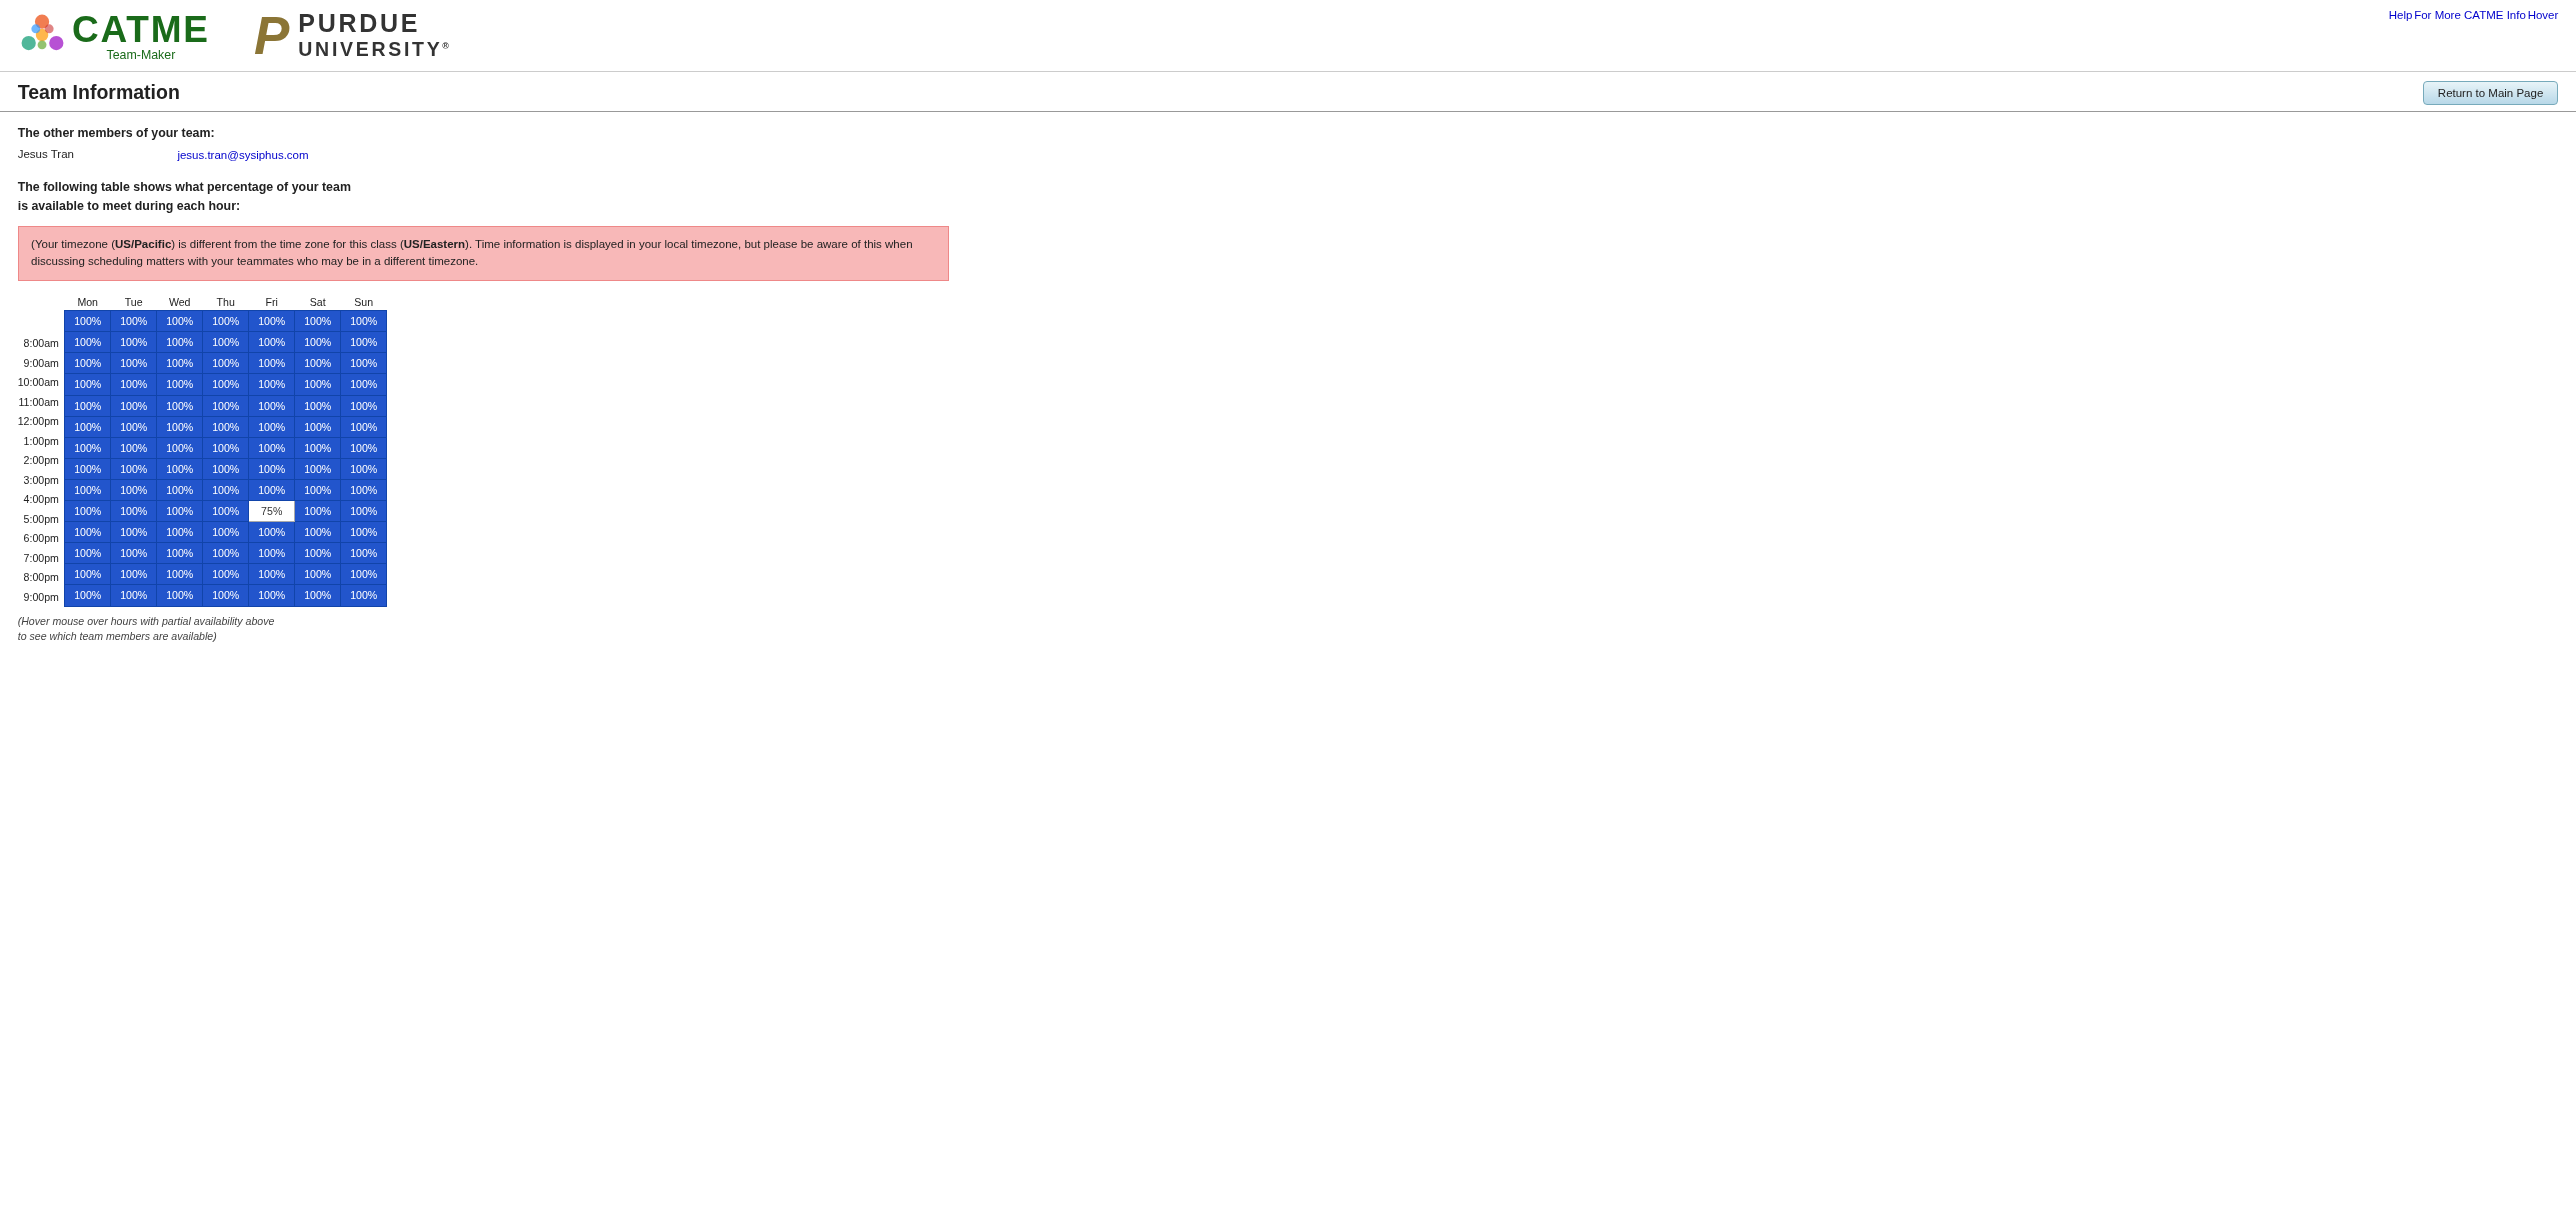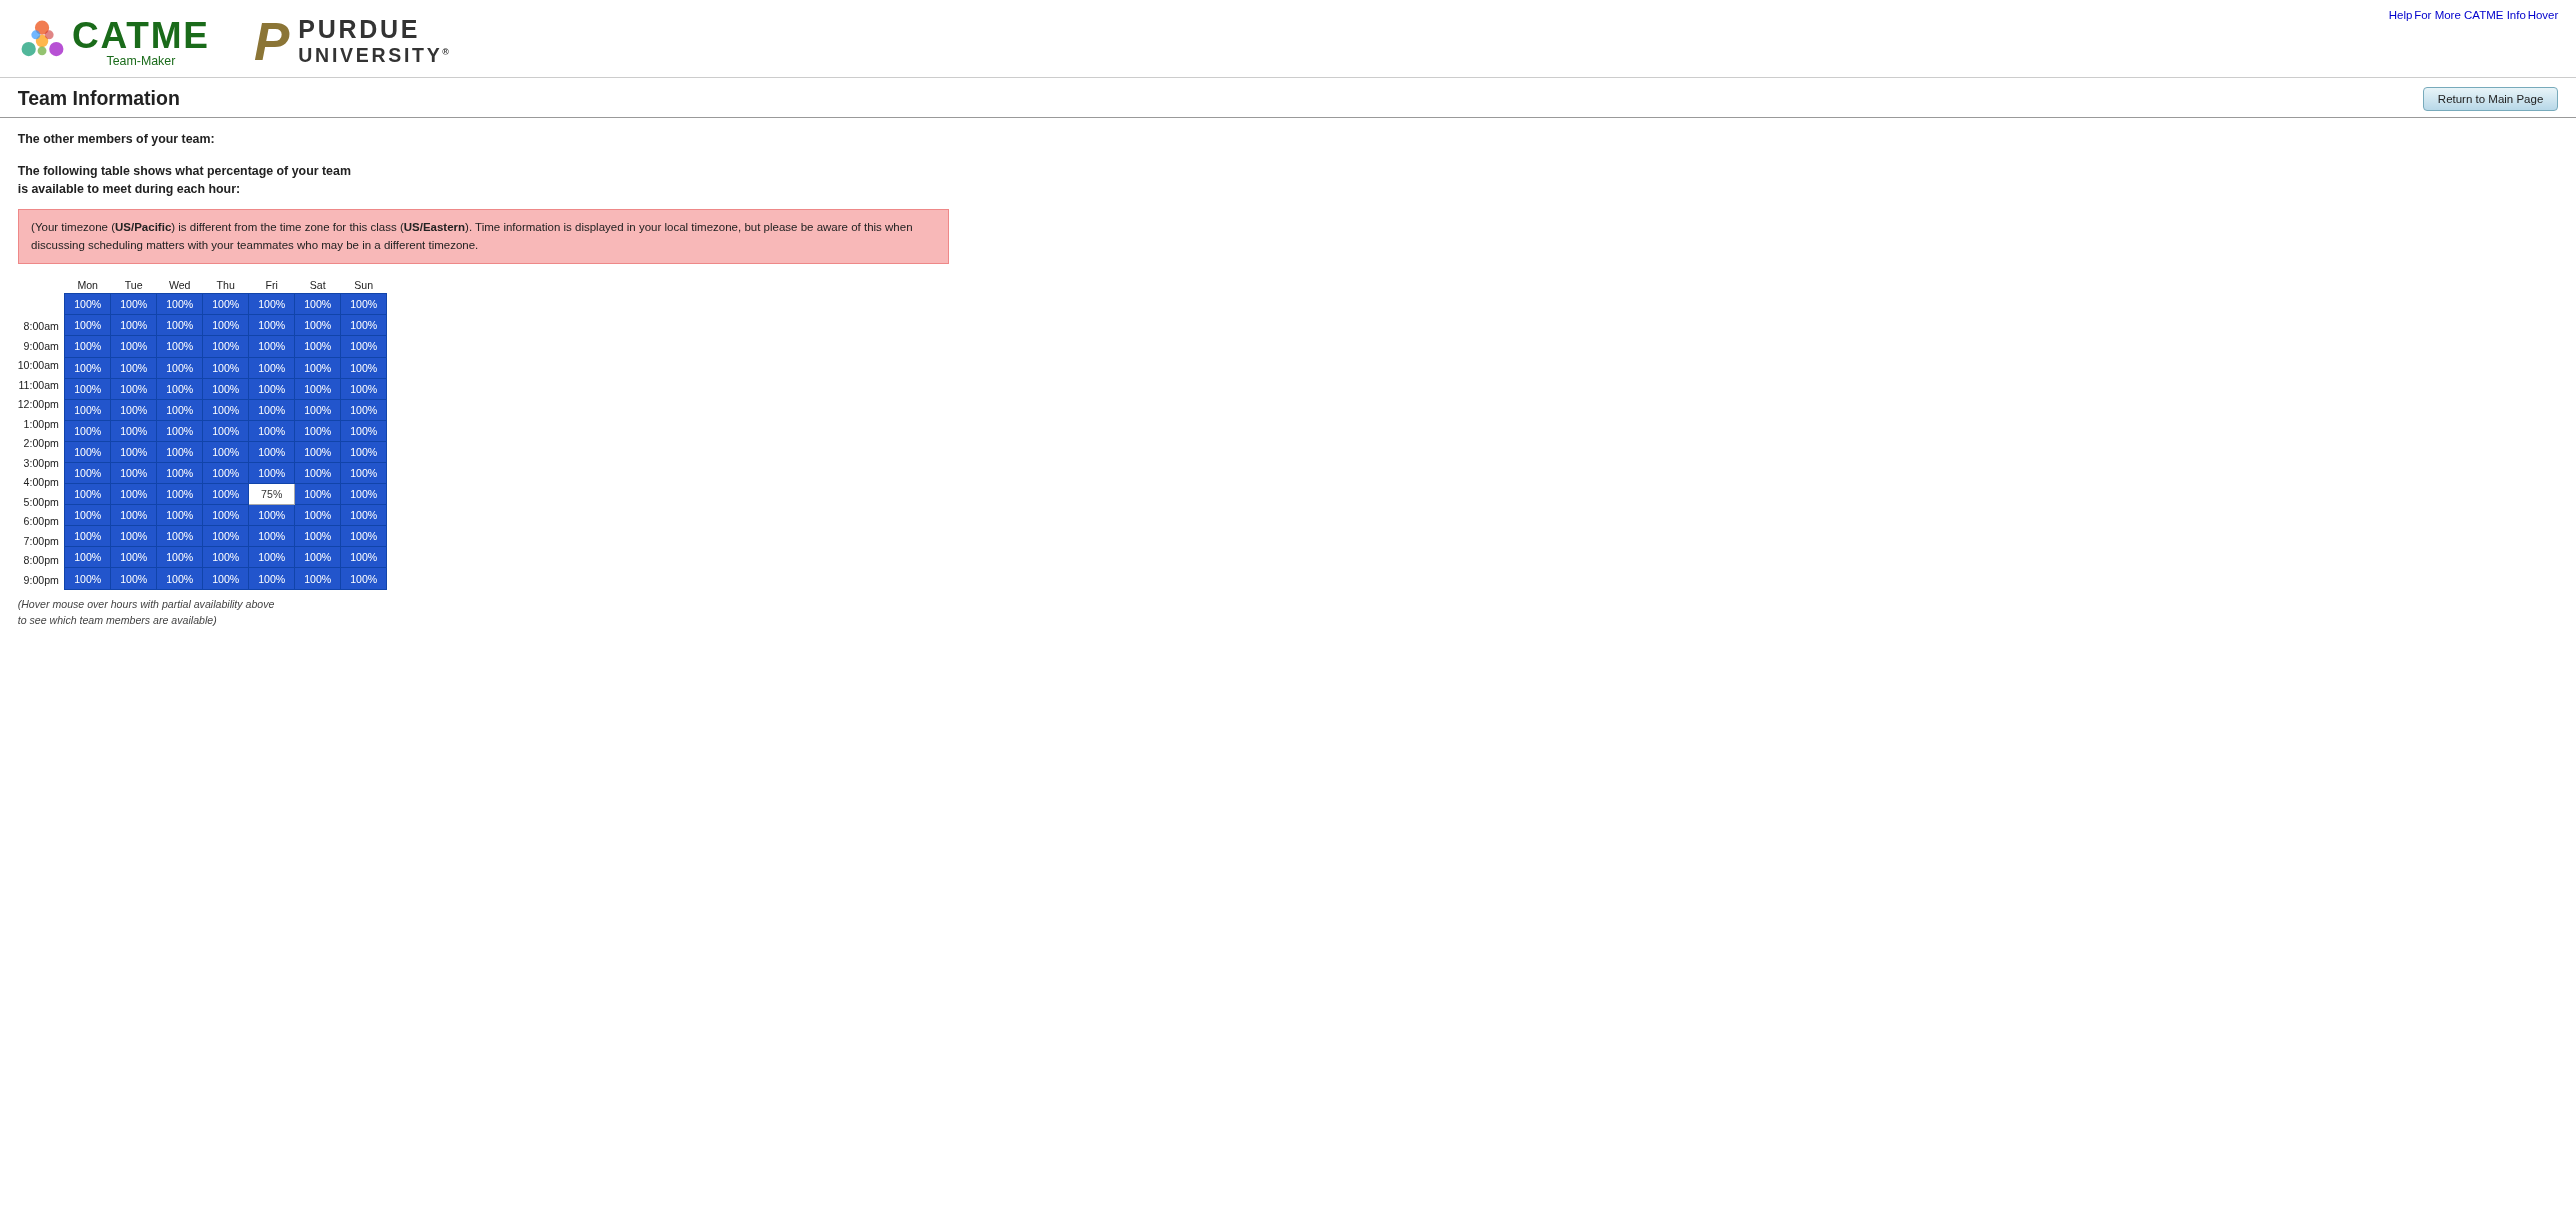--- a/index.html
+++ b/index.html
@@ -1,19 +1,19 @@
 <!DOCTYPE html>
 <html style="font-size:14px"><head>
   <meta charset="utf-8">
   <style>
     * { box-sizing: border-box; margin: 0; padding: 0; }
     body { font-family: Arial, sans-serif; font-size: 12.4px; color: #222; background: #fff; }
 
     #header { display: flex; align-items: flex-start; padding: 8.9px 17.7px; border-bottom: 0.9px solid #ccc; }
-    #logo-area { display: flex; align-items: center; gap: 17.7px; flex: 1; margin-top: 6px; }
+    #logo-area { display: flex; align-items: center; gap: 17.7px; flex: 1; }
     #catme-logo { display: flex; align-items: center; gap: 5.3px; }
     #catme-text { display: flex; flex-direction: column; }
     #catme-wordmark { font-size: 37px; font-weight: bold; color: #1a6b1a; letter-spacing: 1.8px; }
     #catme-subtitle { font-size: 12.4px; color: #1a6b1a; text-align: center; margin-top: -3.5px; }
     #purdue-logo { display: flex; align-items: center; gap: 8.9px; margin-left: 26.6px; }
     #purdue-p { font-size: 53px; font-weight: bold; color: #8B7536; font-style: italic; line-height: 1; }
     #purdue-text { display: flex; flex-direction: column; }
     #purdue-name { font-size: 25px; font-weight: bold; color: #333; letter-spacing: 2.7px; }
     #purdue-univ { font-size: 19.5px; font-weight: bold; color: #333; letter-spacing: 2.7px; }
     #purdue-reg { font-size: 8.9px; vertical-align: super; }
@@ -125,20 +125,24 @@
 
 <div id="page-header">
   <h1 id="page-title">Team Information</h1>
   <button id="return-btn">Return to Main Page</button>
 </div>
 
 <div id="content">
 
   <div class="section-header">The other members of your team:</div>
   <div class="team-members" id="team-members-container">
+      <div class="team-member-row">
+    <span class="member-name">Jesus Tran</span>
+    <span class="member-email"><a href="mailto:jesus.tran@sysiphus.com">jesus.tran@sysiphus.com</a></span>
+  </div>
     </div>
 
   <div class="table-intro">
     <span>The following table shows what percentage of your team</span><br>
     <span>is available to meet during each hour:</span>
   </div>
 
   <div class="timezone-notice" id="timezone-notice-container">(Your timezone (<b>US/Pacific</b>) is different from the time zone for this class (<b>US/Eastern</b>). Time information is displayed in your local timezone, but please be aware of this when discussing scheduling matters with your teammates who may be in a different timezone.</div>
 
   <div class="schedule-container">

